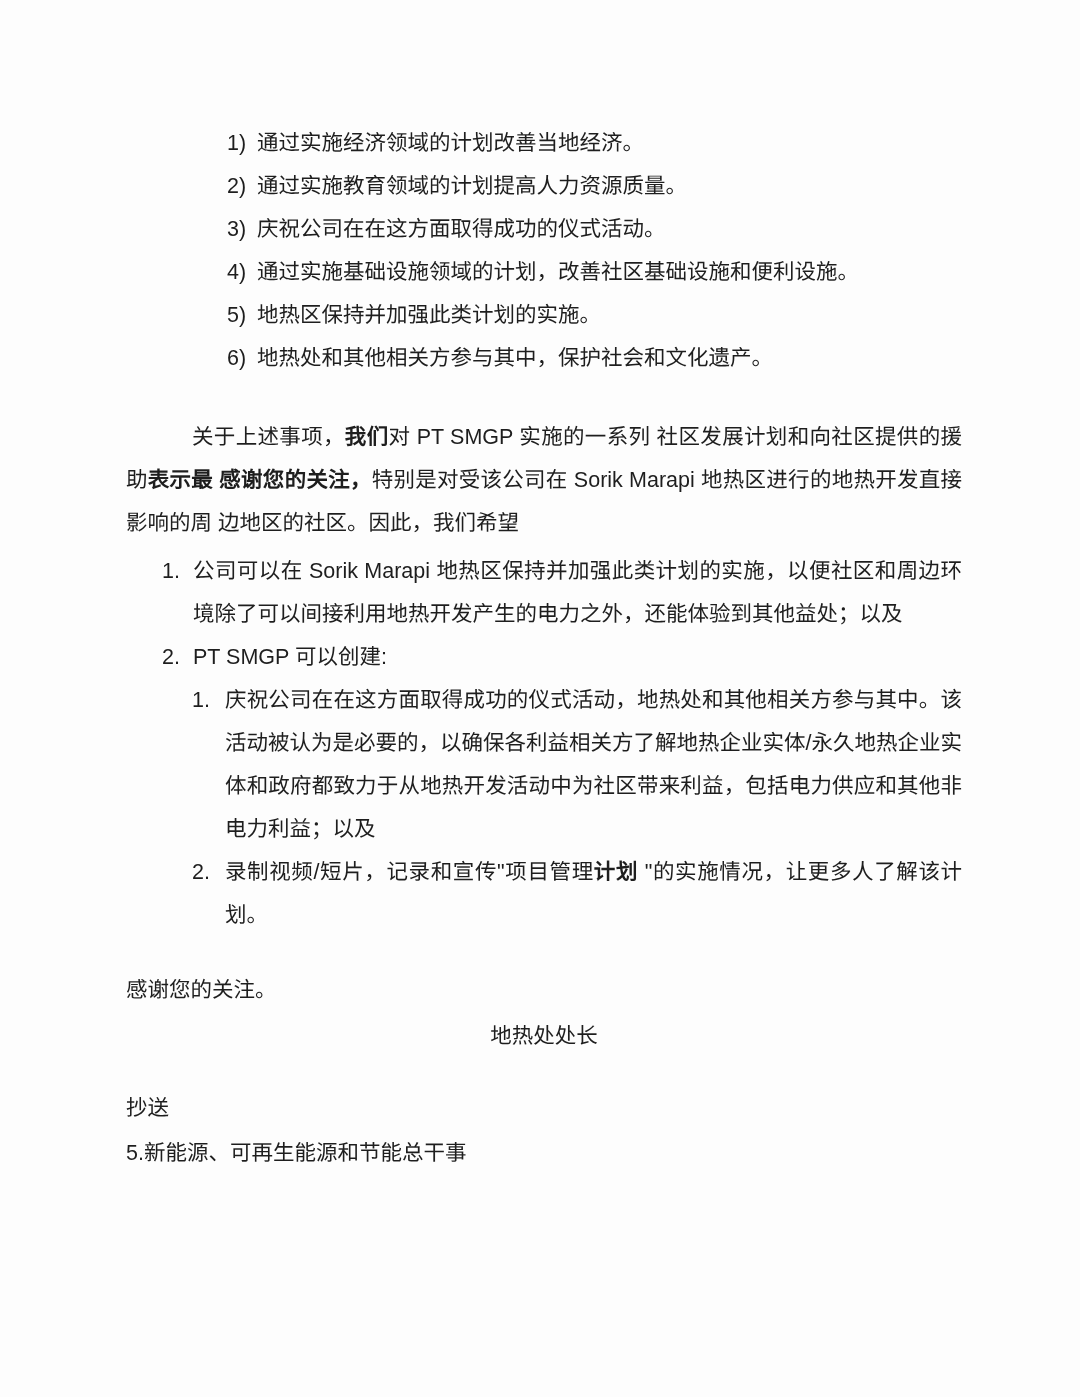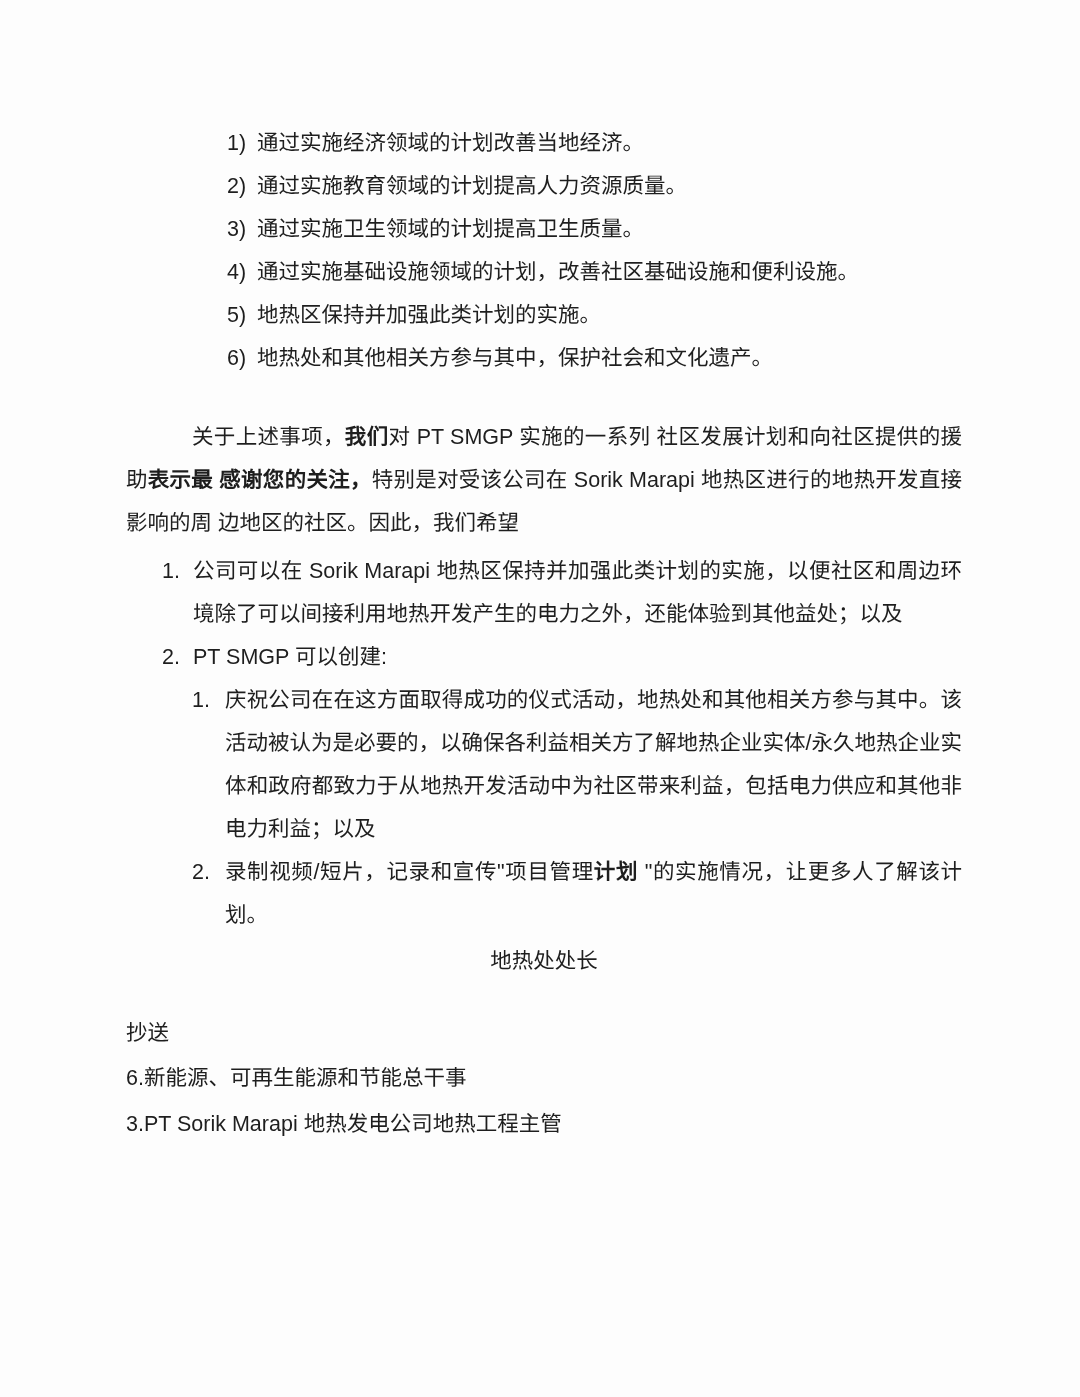--- a/index.html
+++ b/index.html
@@ -43,21 +43,21 @@
     <div class="row">
         <span class="num">1)</span>
         <span class="txt">通过实施经济领域的计划改善当地经济。</span>
       </div>
     <div class="row">
         <span class="num">2)</span>
         <span class="txt">通过实施教育领域的计划提高人力资源质量。</span>
       </div>
     <div class="row">
         <span class="num">3)</span>
-        <span class="txt">通过实施卫生领域的计划提高卫生质量。</span>
+        <span class="txt">庆祝公司在在这方面取得成功的仪式活动。</span>
       </div>
     <div class="row">
         <span class="num">4)</span>
         <span class="txt">通过实施基础设施领域的计划，改善社区基础设施和便利设施。</span>
       </div>
     <div class="row">
         <span class="num">5)</span>
         <span class="txt">地热区保持并加强此类计划的实施。</span>
       </div>
     <div class="row">
@@ -83,22 +83,22 @@
     <div class="row">
         <span class="num">1.</span>
         <span class="txt">庆祝公司在在这方面取得成功的仪式活动，地热处和其他相关方参与其中。该活动被认为是必要的，以确保各利益相关方了解地热企业实体/永久地热企业实体和政府都致力于从地热开发活动中为社区带来利益，包括电力供应和其他非电力利益；以及</span>
       </div>
     <div class="row">
         <span class="num">2.</span>
         <span class="txt"><span>录制视频/短片，记录和宣传"项目管理</span><b>计划</b><span> "的实施情况，让更多人了解该计划。</span></span>
       </div>
   </div>
 
+  <p class="closing">感谢您的关注。</p>
 
   <div class="sig-title">地热处处长</div>
 
   <div>
     <p class="cc-label">抄送</p>
-    <p class="cc-item">6.新能源、可再生能源和节能总干事</p>
-    <p class="cc-item">3.PT Sorik Marapi 地热发电公司地热工程主管</p>
+    <p class="cc-item">5.新能源、可再生能源和节能总干事</p>
   </div>
 
 </div>
 
 </body></html>

